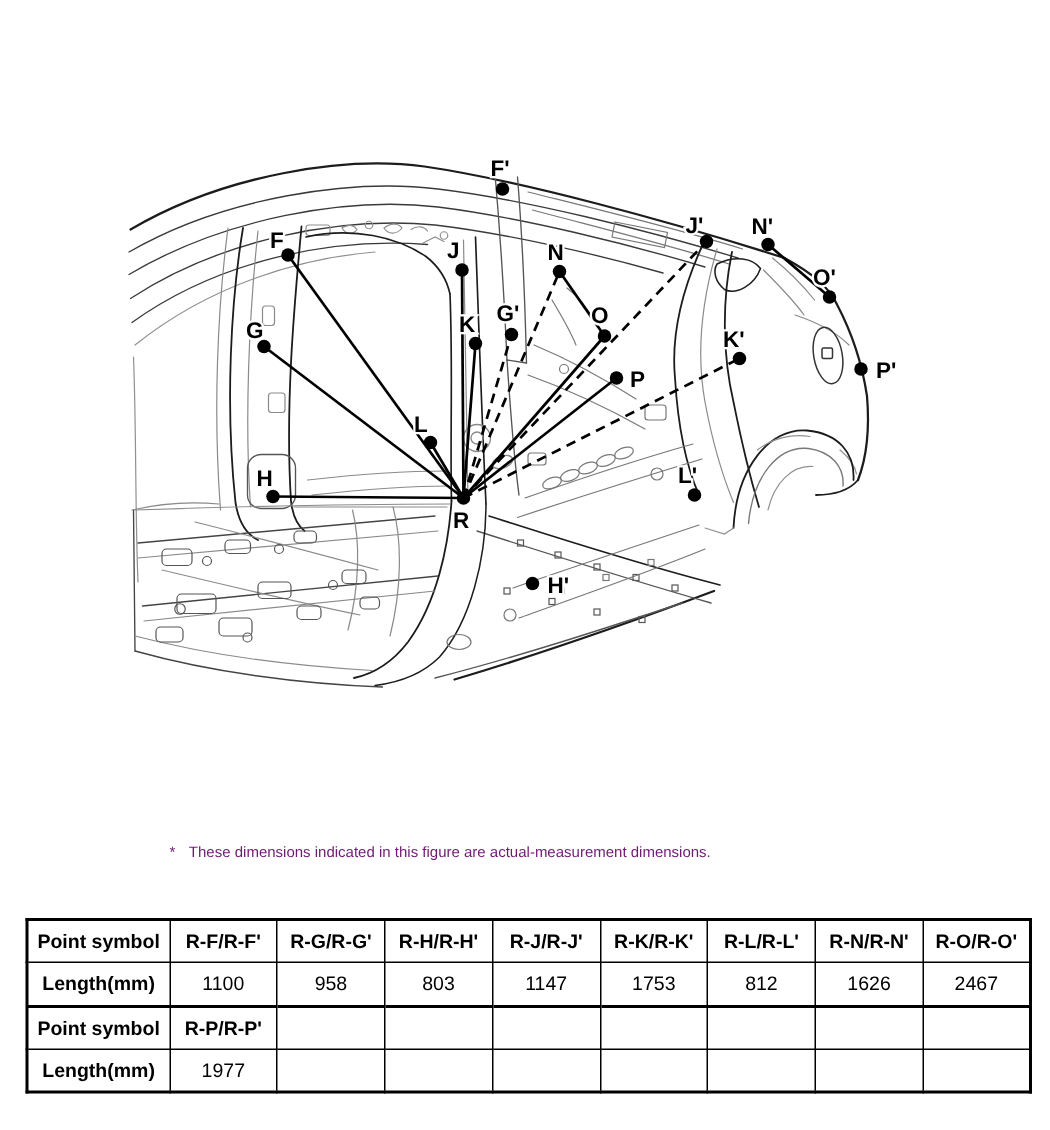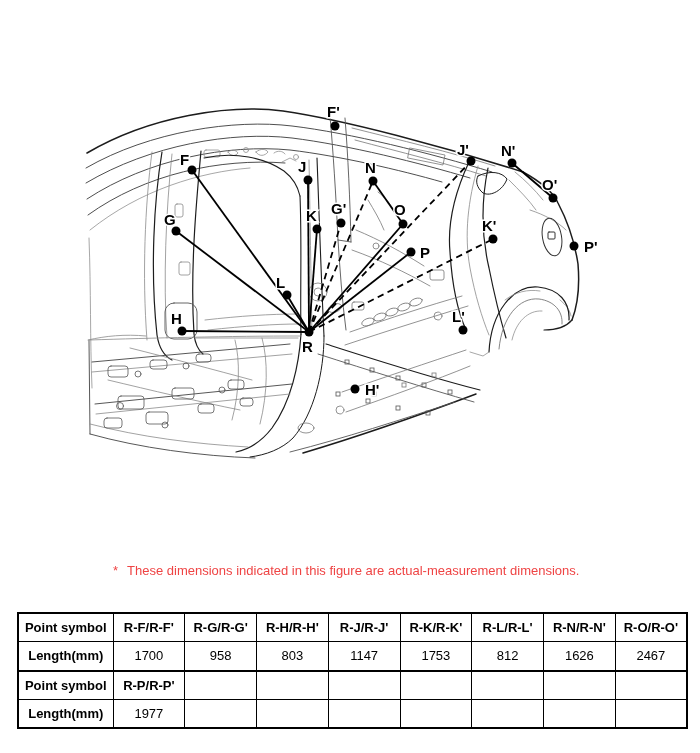--- a/index.html
+++ b/index.html
@@ -1,21 +1,21 @@
 <!DOCTYPE html>
 <html><head>
 <meta charset="utf-8">
 <style>
   html,body{margin:0;padding:0;background:#fff;}
   .page{position:relative;width:700px;height:753px;background:#fff;overflow:hidden;
         font-family:"Liberation Sans",sans-serif;color:#000;}
   .diagram-wrap{position:absolute;left:0;top:0;width:700px;height:545px;}
   svg text.pt-label{font-family:"Liberation Sans",sans-serif;font-weight:bold;font-size:15px;
         paint-order:stroke;stroke:#ffffff;stroke-width:3px;fill:#000;}
-  .note{position:absolute;left:113px;top:563px;font-size:13px;color:#ef4444;white-space:nowrap;}
+  .note{position:absolute;left:113px;top:563px;font-size:10px;color:#701a75;white-space:nowrap;}
   .note .mark{display:inline-block;margin-right:9px;}
   table.dims{position:absolute;left:17px;top:612px;width:671px;height:117px;
         border-collapse:collapse;table-layout:fixed;border:2px solid #000;}
   table.dims td{border:1px solid #000;text-align:center;vertical-align:middle;
         font-size:13px;padding:0;overflow:hidden;}
   table.dims tr.sep td{border-top:2px solid #000;}
   table.dims td.bold{font-weight:bold;}
 </style>
 </head>
 <body>
@@ -289,21 +289,21 @@
           <td class="bold">R-G/R-G'</td>
           <td class="bold">R-H/R-H'</td>
           <td class="bold">R-J/R-J'</td>
           <td class="bold">R-K/R-K'</td>
           <td class="bold">R-L/R-L'</td>
           <td class="bold">R-N/R-N'</td>
           <td class="bold">R-O/R-O'</td>
         </tr>
         <tr>
           <td class="bold">Length(mm)</td>
-          <td>1700</td>
+          <td>1100</td>
           <td>958</td>
           <td>803</td>
           <td>1147</td>
           <td>1753</td>
           <td>812</td>
           <td>1626</td>
           <td>2467</td>
         </tr>
         <tr class="sep">
           <td class="bold">Point symbol</td>

